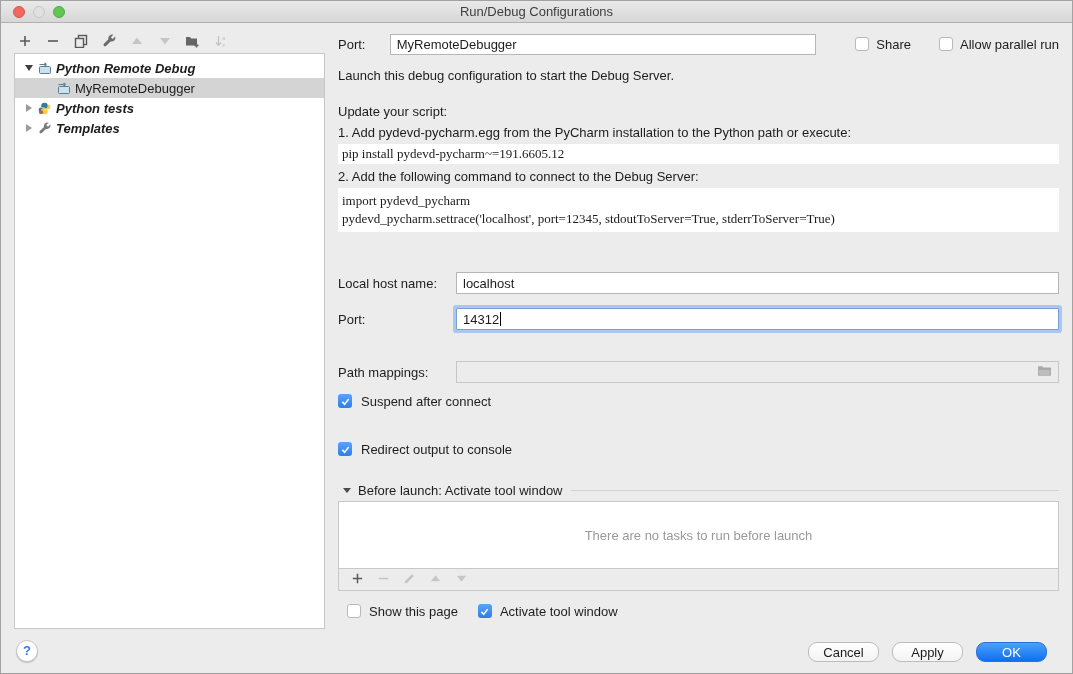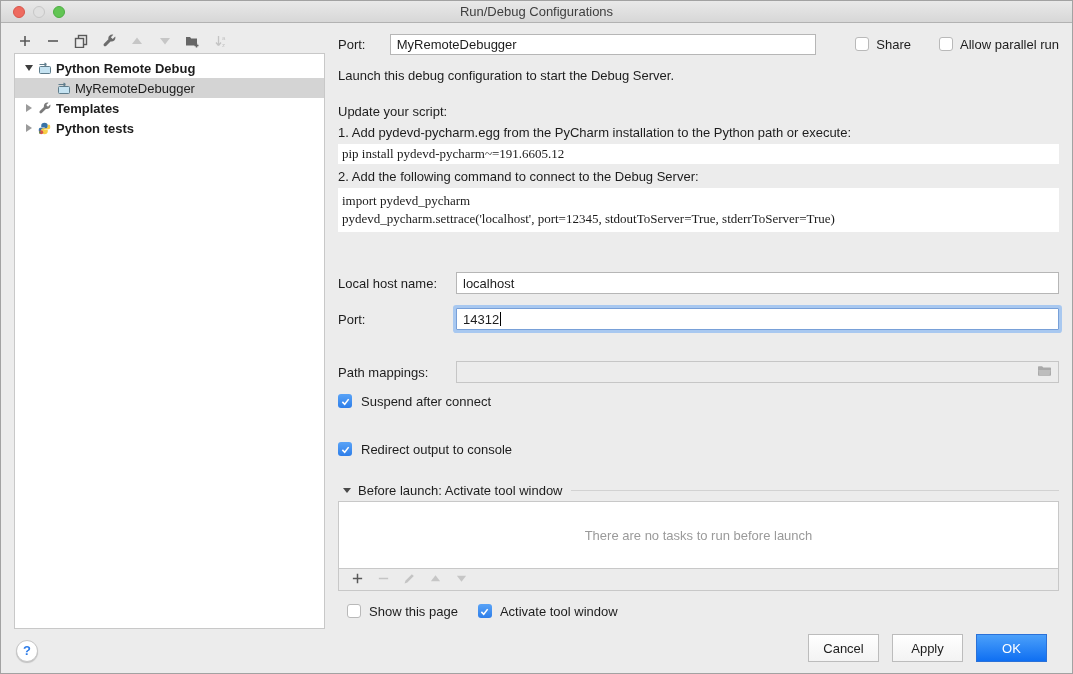--- a/index.html
+++ b/index.html
@@ -16,21 +16,21 @@
   .title-text { text-align:center; line-height:21px; color:#3e3e3e; }
 
   
   .cfg-toolbar { position:absolute; top:31px; left:15px; display:flex; align-items:center; gap:11px; height:20px; }
   .tb-btn { width:17px; height:17px; display:flex; align-items:center; justify-content:center; }
 
   
   .tree-panel { position:absolute; left:13px; top:52px; width:311px; height:576px; background:#fff; border:1px solid #c8c8c8; padding-top:4px; }
   .tree-row { height:20px; display:flex; align-items:center; white-space:nowrap; }
   .tree-row .lbl { margin-left:4px; }
-  .bold { font-weight:bold; }
+  .bold { font-weight:bold;font-style:italic; }
   .selected { background:#d4d4d4; }
   .tri-down { width:0; height:0; border-left:4.5px solid transparent; border-right:4.5px solid transparent; border-top:6px solid #3e3e3e; }
   .tri-right { width:0; height:0; border-top:4.5px solid transparent; border-bottom:4.5px solid transparent; border-left:6px solid #9b9b9b; }
   .tw { width:9px; display:flex; justify-content:center; margin-left:9px; margin-right:5px; flex:none; }
   .tree-icon { width:14px; height:13px; flex:none; }
 
   
   .main { position:absolute; left:337px; top:32px; width:721px; }
   .name-row { display:flex; align-items:center; height:22px; white-space:nowrap; }
   .name-row .nlabel { width:53px; }
@@ -67,21 +67,21 @@
   .task-box { margin-top:3px; border:1px solid #c8c8c8; }
   .task-empty { height:66px; background:#fff; display:flex; align-items:center; justify-content:center; color:#9a9a9a; }
   .task-toolbar { height:22px; background:#ececec; border-top:1px solid #c8c8c8; display:flex; align-items:center; gap:13px; padding-left:12px; }
 
   .sp-row { margin-top:11px; display:flex; align-items:center; gap:8px; margin-left:9px; height:18px; }
   .sp-gap { width:4px; }
 
   
   .help-btn { position:absolute; left:15px; bottom:11px; width:22px; height:22px; border-radius:50%; background:#fff; border:1px solid #c6c6c6; color:#2e7de9; font-weight:bold; text-align:center; line-height:20px; box-shadow:0 1px 1px rgba(0,0,0,.18); }
   .footer-buttons { position:absolute; right:25px; bottom:11px; display:flex; gap:13px; }
-  .btn { min-width:71px; height:28px; border-radius:0; border:1px solid #bcbcbc; background:linear-gradient(#ffffff,#f3f3f3); font:13px "Liberation Sans","DejaVu Sans",sans-serif; text-align:center; line-height:19px; color:#1d1d1d; padding:0 10px; }
+  .btn { min-width:71px; height:20px; border-radius:9px; border:1px solid #bcbcbc; background:linear-gradient(#ffffff,#f3f3f3); font:13px "Liberation Sans","DejaVu Sans",sans-serif; text-align:center; line-height:19px; color:#1d1d1d; padding:0 10px; }
   .btn-primary { background:linear-gradient(#4ba0fa,#0f6ff2); border-color:#2a71d8; color:#fff; }
 </style>
 </head>
 <body>
 
 <div class="window">
 
   <div class="titlebar">
     <div class="traffic t-close"></div>
     <div class="traffic t-min"></div>
@@ -153,35 +153,35 @@
             <path d="M1.5 2.5 H8.5 M8.5 2.5 l-2-1.6 M8.5 2.5 l-2 1.6" stroke="#5f7d8c" stroke-width="1.2" fill="none"></path>
             <rect x="1.5" y="4.5" width="11" height="7" rx="1" fill="#c5e3f2" stroke="#5f7d8c"></rect>
           </svg></span>
       <span class="lbl">MyRemoteDebugger</span>
     </div>
     <div class="tree-row">
       <span class="tw">
           <span class="tri-right"></span>
         </span>
       <span class="tree-icon"><svg width="13" height="13" viewBox="0 0 12 12">
-            <path d="M11.5 3.2c0 1.8-1.5 3.3-3.3 3.3-.3 0-.6 0-.9-.1L3.5 10.2c-.5.5-1.3.5-1.8 0s-.5-1.3 0-1.8L5.5 4.6c-.1-.3-.1-.6-.1-.9C5.4 1.9 6.9.4 8.7.4c.3 0 .7.1 1 .2L7.6 2.7l1.6 1.6 2.1-2.1c.1.3.2.6.2 1z" fill="#7b7b7b"></path>
-          </svg></span>
-      <span class="lbl bold">Templates</span>
-    </div>
-    <div class="tree-row">
-      <span class="tw">
-          <span class="tri-right"></span>
-        </span>
-      <span class="tree-icon"><svg width="13" height="13" viewBox="0 0 12 12">
             <path d="M6 .8C4 .8 3 1.7 3 3.2V4.8H6.2V5.4H2C1 5.4.7 6.4.7 7.5c0 .8.2 1.5.6 2H3V7.9C3 6.9 3.8 6.2 4.8 6.2H7.2C8.3 6.2 9 5.4 9 4.3V3.2C9 1.7 8 .8 6 .8Z" fill="#3873a7"></path>
             <path d="M6 11.2c2 0 3-.9 3-2.4V7.2H5.8V6.6H10c1 0 1.3-1 1.3-2.1 0-.8-.2-1.5-.6-2H9V4.1C9 5.1 8.2 5.8 7.2 5.8H4.8C3.7 5.8 3 6.6 3 7.7V8.8c0 1.5 1 2.4 3 2.4Z" fill="#f7ce46"></path>
             <circle cx="2.9" cy="9.5" r="1.9" fill="#d6504e"></circle>
             <path d="M2.9 9.5 L1.1 8.8 A1.9 1.9 0 0 0 1.5 10.8 Z" fill="#4d9e4f"></path>
           </svg></span>
       <span class="lbl bold">Python tests</span>
+    </div>
+    <div class="tree-row">
+      <span class="tw">
+          <span class="tri-right"></span>
+        </span>
+      <span class="tree-icon"><svg width="13" height="13" viewBox="0 0 12 12">
+            <path d="M11.5 3.2c0 1.8-1.5 3.3-3.3 3.3-.3 0-.6 0-.9-.1L3.5 10.2c-.5.5-1.3.5-1.8 0s-.5-1.3 0-1.8L5.5 4.6c-.1-.3-.1-.6-.1-.9C5.4 1.9 6.9.4 8.7.4c.3 0 .7.1 1 .2L7.6 2.7l1.6 1.6 2.1-2.1c.1.3.2.6.2 1z" fill="#7b7b7b"></path>
+          </svg></span>
+      <span class="lbl bold">Templates</span>
     </div>
   </div>
 
   <div class="main">
 
     <div class="name-row">
       <span class="nlabel">Port:</span>
       <input class="name-input" type="text" value="MyRemoteDebugger" style="">
       <span class="cbgroup g-share">
         <span class="checkbox"></span>

